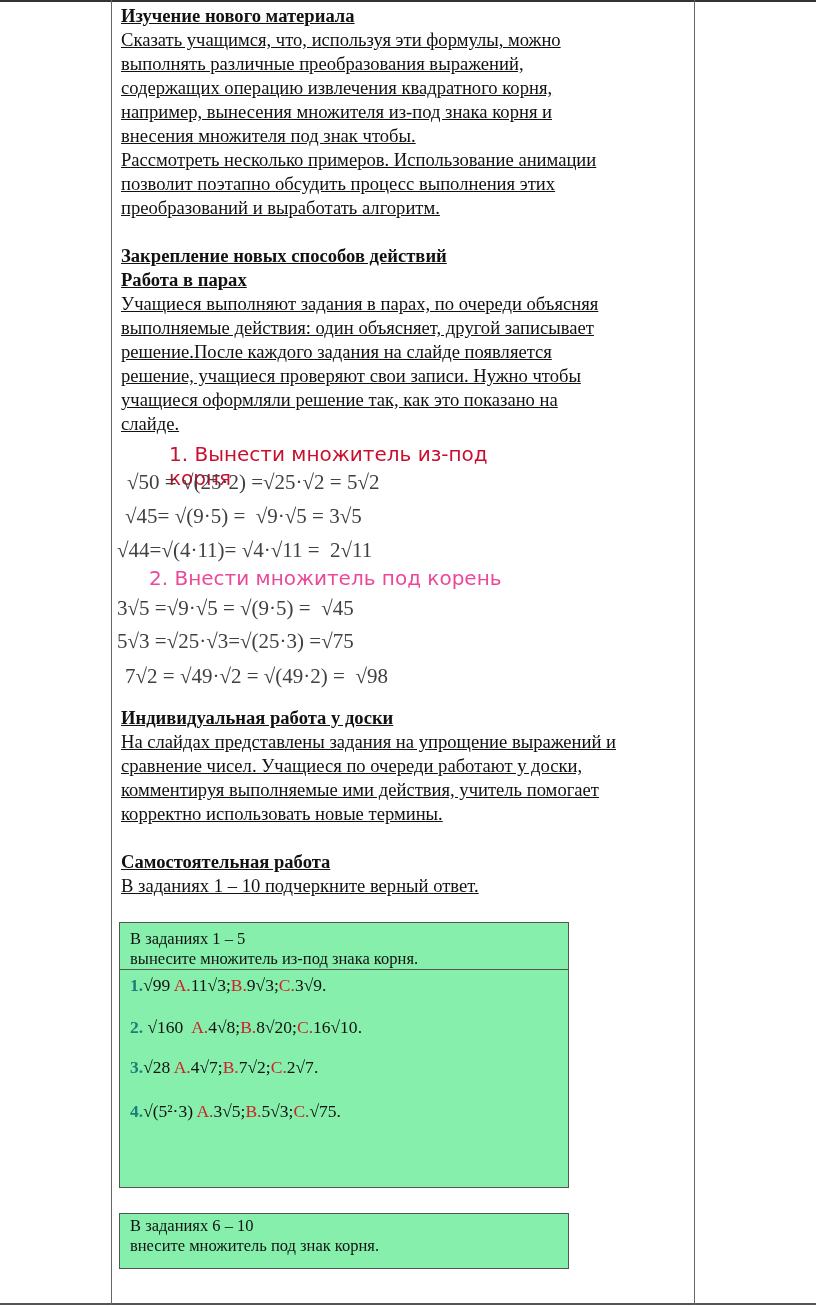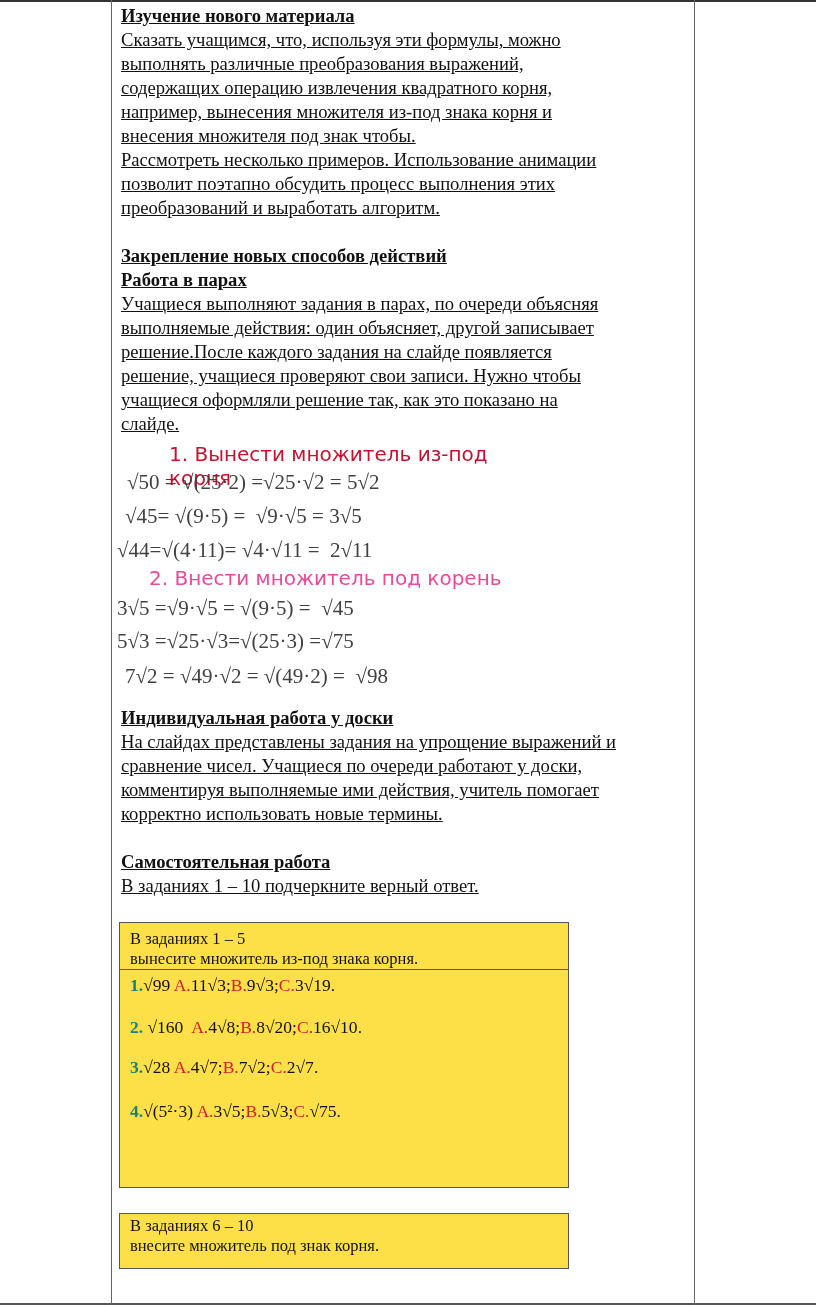--- a/index.html
+++ b/index.html
@@ -20,21 +20,21 @@
   .abs { position: absolute; left: 0; text-decoration: underline; }
 
   
   .slide { position: absolute; left: -4px; top: 436px; width: 400px; height: 256px; }
   .slide .heading { position: absolute; font-family: "DejaVu Sans", sans-serif; font-size: 20px; }
   .slide .h1 { left: 52px; top: 6px; color: #c8102e; }
   .slide .h2 { left: 32px; top: 130px; color: #ec4899; }
   .math { position: absolute; font-family: "Liberation Serif", serif; font-size: 21px; white-space: nowrap; color: #404040; }
 
   
-  .box { position: absolute; left: -2px; width: 450px; border: 1px solid #555; background: #fde047; }
+  .box { position: absolute; left: -2px; width: 450px; border: 1px solid #555; background: #86efac; }
   .box .cap { font-size: 16.5px; line-height: 20px; padding: 0 10px; }
   .box .cap-row { border-bottom: 1.5px solid #555; padding-top: 6px; }
   .task { position: absolute; left: 10px; font-size: 17.5px; white-space: nowrap; }
   .task .num { color: #1a7f7a; font-weight: bold; }
   .task .opt { color: #d0202a; }
 </style>
 </head>
 <body>
 
 <div class="frame-top"></div>
@@ -99,21 +99,21 @@
   <div class="txt abs" style="top:874px">В заданиях 1 – 10 подчеркните верный ответ.</div>
 
   <div class="box" style="top:922px; height:266px">
     <div class="cap-row">
       <div class="cap">В заданиях 1 – 5</div>
       <div class="cap">вынесите множитель из-под знака корня.</div>
     </div>
 
     <div class="task" style="top:52px">
       <span class="num">1.</span><span>√99</span>
-      <span class="opt">A.</span><span>11√3</span>;<span class="opt">B.</span><span>9√3</span>;<span class="opt">C.</span><span>3√19</span>.
+      <span class="opt">A.</span><span>11√3</span>;<span class="opt">B.</span><span>9√3</span>;<span class="opt">C.</span><span>3√9</span>.
     </div>
     <div class="task" style="top:94px">
       <span class="num">2.</span>&nbsp;<span>√160</span>&nbsp;
       <span class="opt">A.</span><span>4√8</span>;<span class="opt">B.</span><span>8√20</span>;<span class="opt">C.</span><span>16√10</span>.
     </div>
     <div class="task" style="top:134px">
       <span class="num">3.</span><span>√28</span>
       <span class="opt">A.</span><span>4√7</span>;<span class="opt">B.</span><span>7√2</span>;<span class="opt">C.</span><span>2√7</span>.
     </div>
     <div class="task" style="top:178px">

